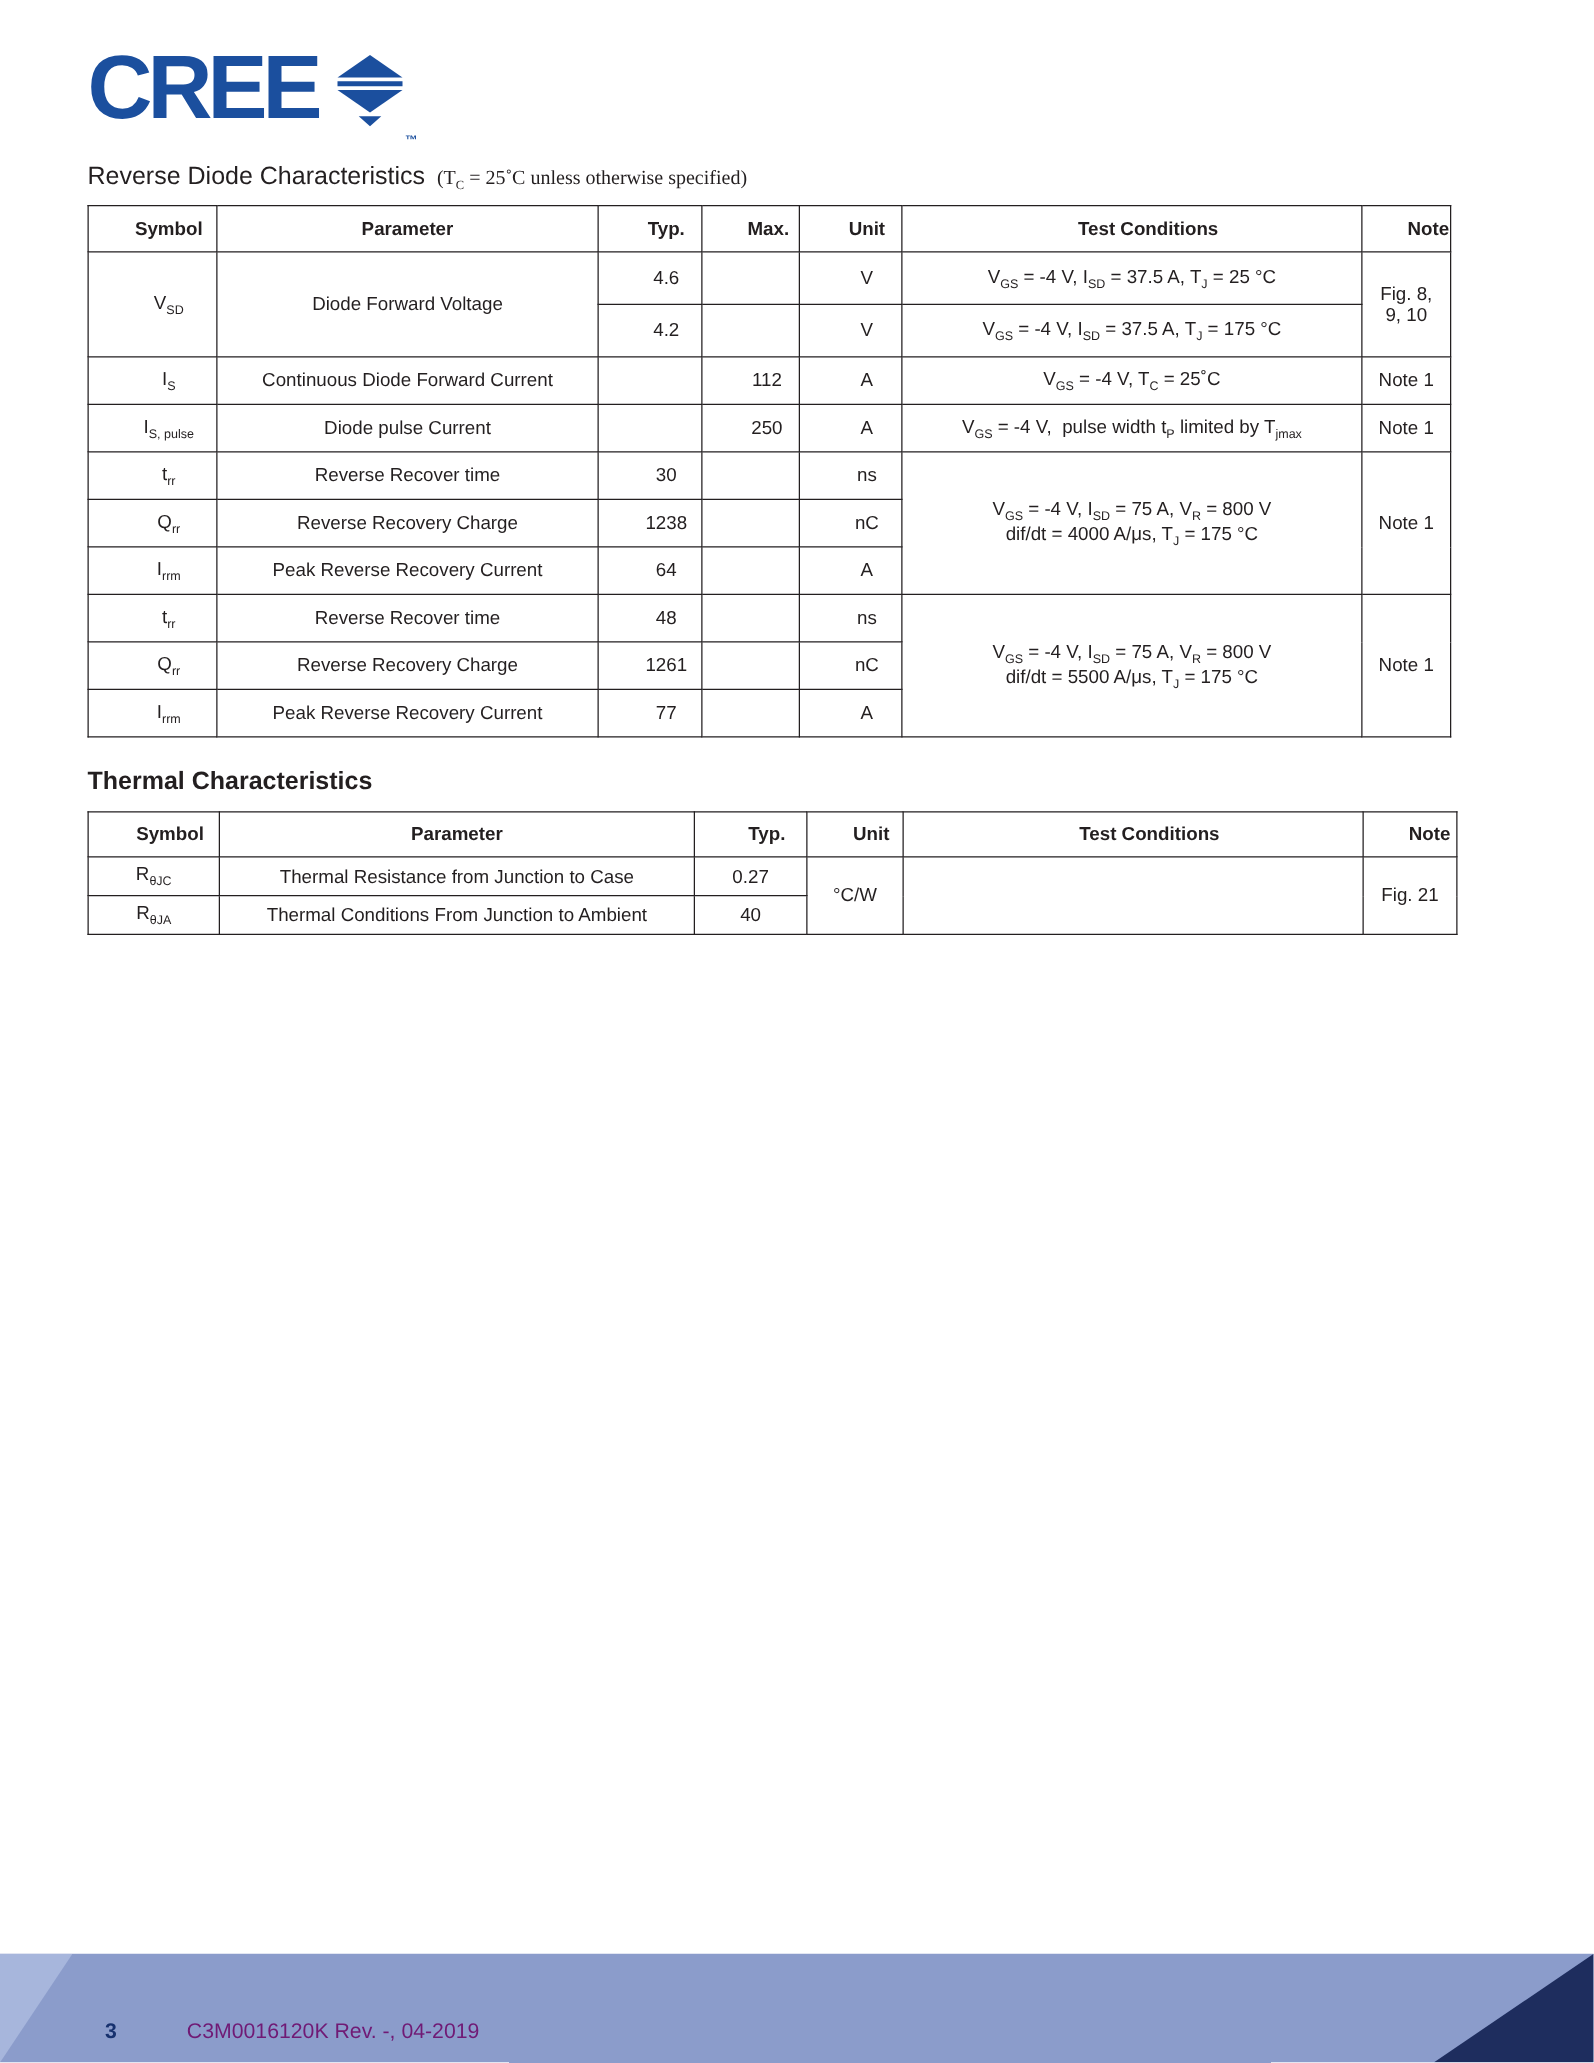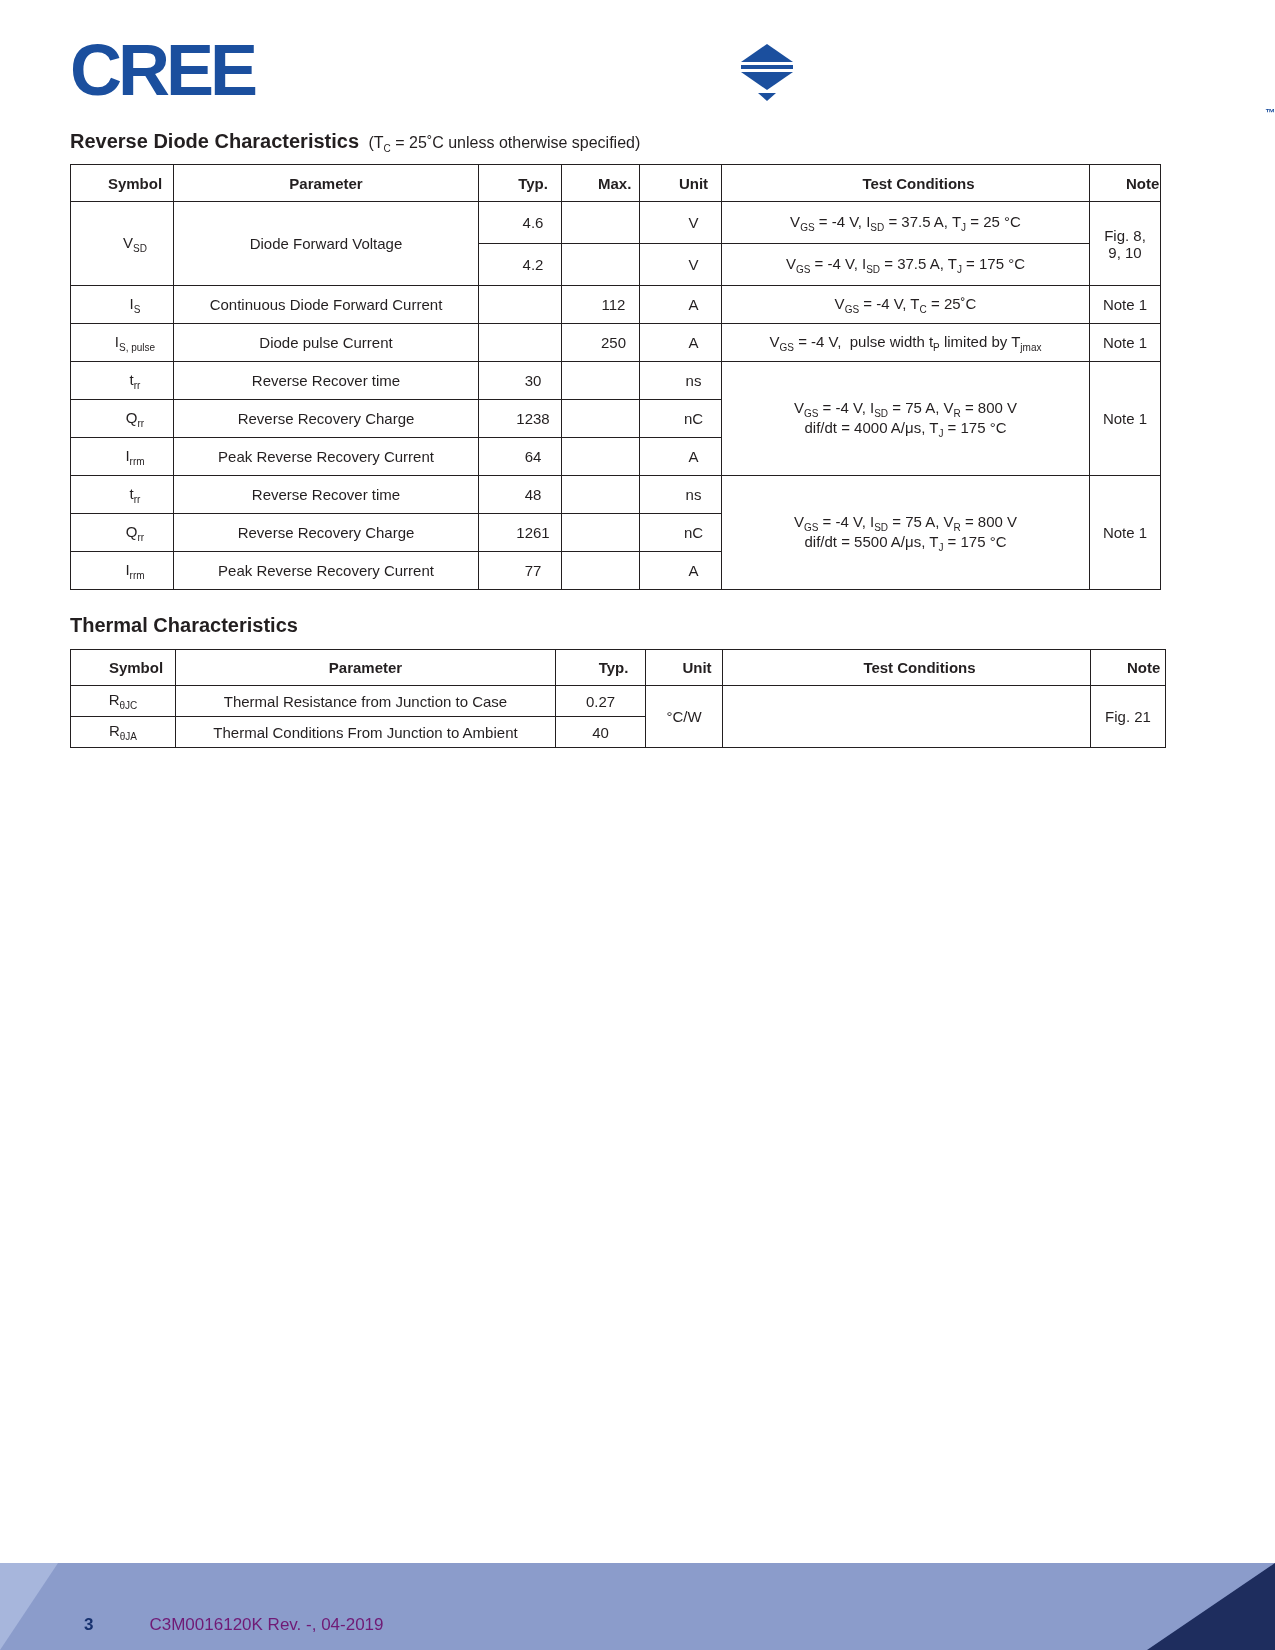--- a/index.html
+++ b/index.html
@@ -9,36 +9,36 @@
     --border:#231f20;
   }
   html,body{ background:#ffffff; }
   body{
     width:1275px; height:1650px; position:relative; overflow:hidden;
     font-family:"Liberation Sans", sans-serif; color:var(--ink);
   }
   .content{ padding:42px 0 0 70px; }
 
   
-  .logo{ position:relative; display:flex; align-items:flex-start; height:78px;justify-content:space-between; }
+  .logo{ position:relative; display:flex; align-items:flex-start; height:78px; }
   .logo-text{
     font-size:72px; line-height:56px; font-weight:bold; color:var(--blue);
     letter-spacing:-4px;
   }
   .logo-mark{ display:inline-flex; flex-direction:column; align-items:center; margin-left:16px; margin-top:2px; }
   .tri-up{ width:0;height:0; border-left:26px solid transparent; border-right:26px solid transparent; border-bottom:18px solid var(--blue); }
   .mark-bar{ width:52px; height:4px; background:var(--blue); margin:3px 0; }
   .tri-down{ width:0;height:0; border-left:26px solid transparent; border-right:26px solid transparent; border-top:18px solid var(--blue); }
   .tri-small{ width:0;height:0; border-left:9px solid transparent; border-right:9px solid transparent; border-top:8px solid var(--blue); margin-top:3px; }
   .tm{ font-size:10px; color:var(--blue); align-self:flex-end; margin-left:2px; margin-bottom:2px; font-weight:bold; }
 
   
   .section-heading{ margin:10px 0 10px; }
-  .sh-title{ font-weight:bold; font-size:20px; color:var(--ink); }
-  .sh-sub{ font-size:16px; margin-left:5px; }
+  .sh-title{ font-weight:normal; font-size:20px; color:var(--ink); }
+  .sh-sub{ font-size:16px; margin-left:5px;font-family:Liberation Serif, serif; }
   .thermal-heading{ font-weight:bold; font-size:20px; margin:24px 0 12px; }
 
   
   table{ border-collapse:collapse; table-layout:fixed; }
   th,td{
     border:1.5px solid var(--border);
     font-size:15px; vertical-align:middle; padding:4px 10px;
     overflow:hidden;
   }
   th{ font-weight:bold; height:37px; }

